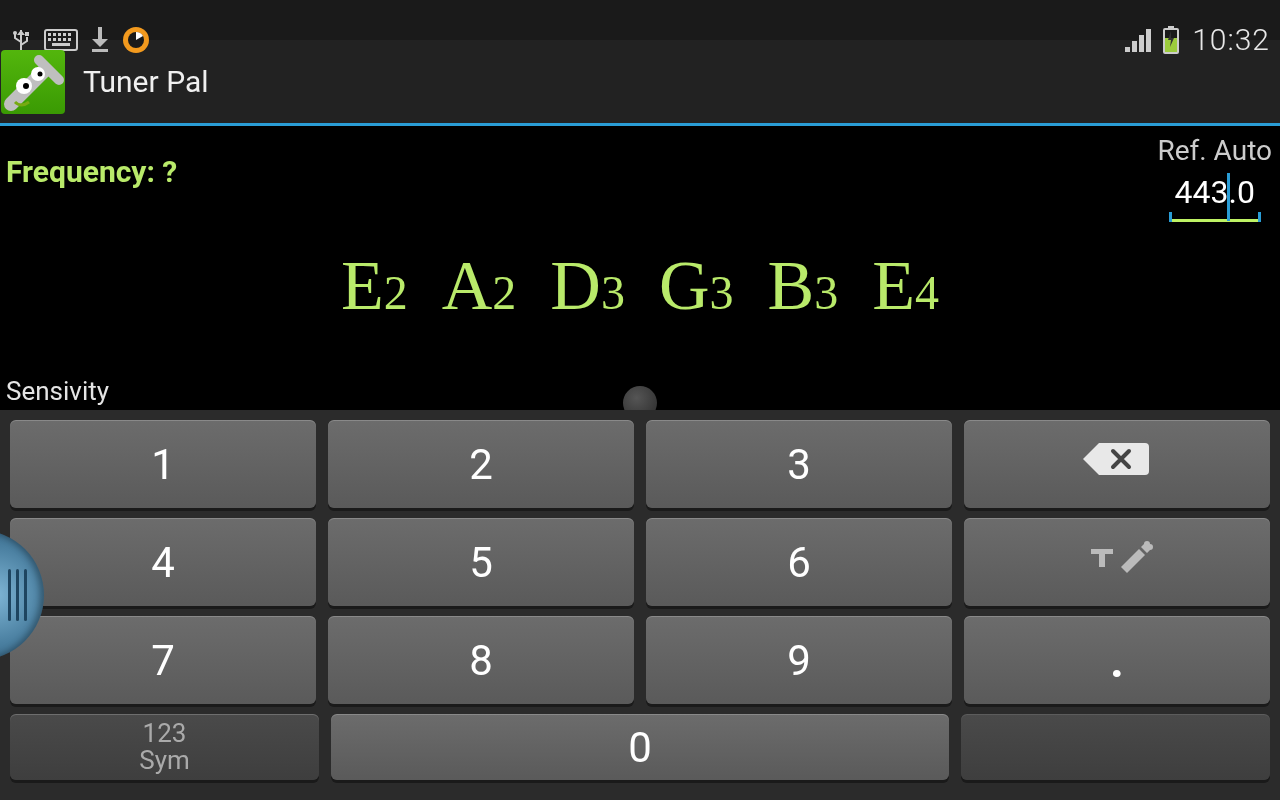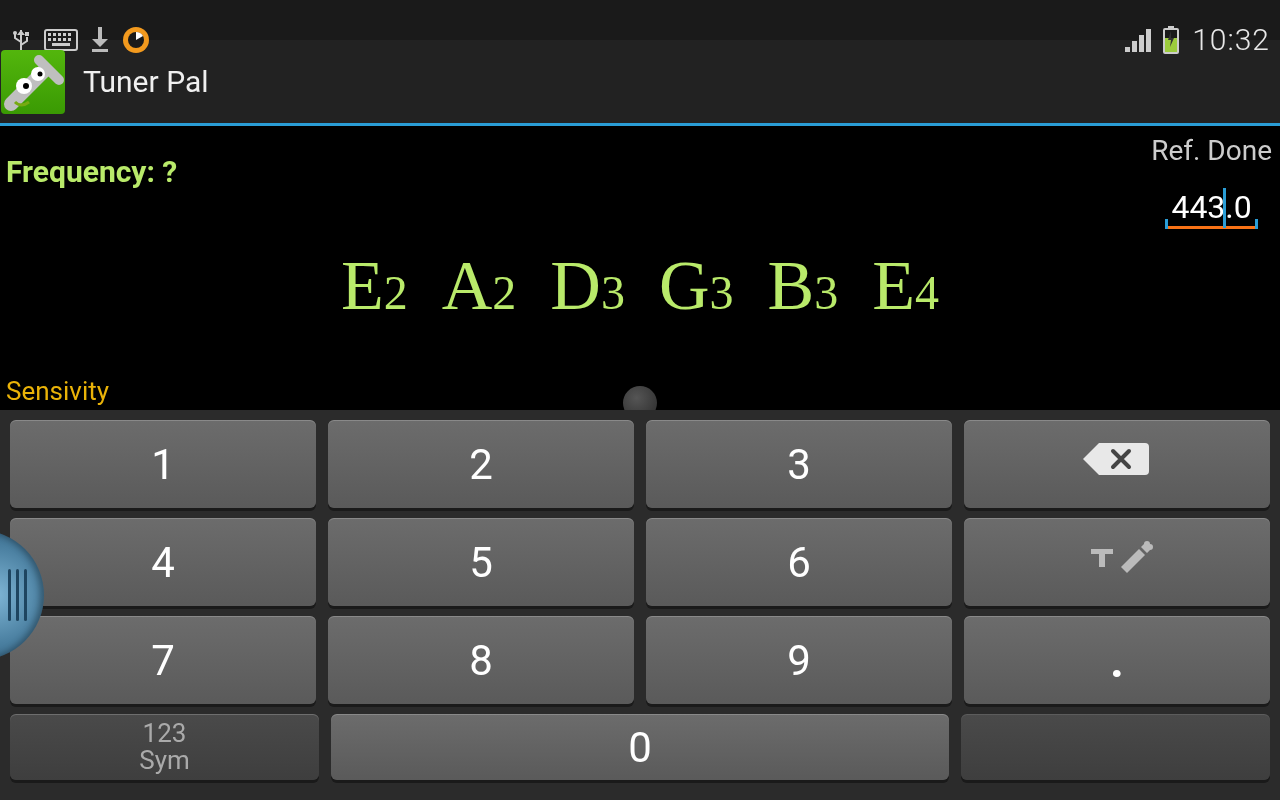--- a/index.html
+++ b/index.html
@@ -59,24 +59,24 @@
     position: absolute; right: 8px; top: 8px;
     text-align: center;
     color: #ddd;
   }
   .ref-label { font-size: 28px; color:#ccc; }
   .ref-input {
     display:inline-block;
     min-width: 90px;
     font-size: 32px;
     color:#fff;
-    border-bottom: 3px solid #f97316;
-    padding: 2px 6px 0 6px;
+    border-bottom: 3px solid #bef264;
+    padding: 2px 6px 8px 6px;
     position: relative;
-    margin-top:19px;
+    margin-top:4px;
   }
   .ref-input .cursor {
     position: absolute;
     left: 58px; top: 2px; bottom: -2px;
     width: 3px; background:#2a9dd6;
   }
   .ref-corner-l, .ref-corner-r {
     position:absolute; bottom:-3px; width:3px; height:10px; background:#2a9dd6;
   }
   .ref-corner-l{left:0;} .ref-corner-r{right:0;}
@@ -85,21 +85,21 @@
     position:absolute; left:0; right:0; top: 120px;
     display:flex; justify-content:center; gap: 34px;
     color:#b9ea6a;
   }
   .note { font-family: Georgia, "Times New Roman", serif; display:flex; align-items:baseline; }
   .note .n { font-size: 70px; }
   .note .o { font-size: 48px; }
 
   .sens-label {
     position:absolute; left:6px; bottom: 4px;
-    font-size: 26px; color:#eab308;
+    font-size: 26px; color:#e5e5e5;
   }
   .auto-btn {
     position:absolute; right:0; bottom:-18px;
     width: 122px; height: 56px;
     background:#4a4a4a;
     color:#eee; font-size:26px;
     display:flex; align-items:center; justify-content:center;
     border-radius: 3px 3px 0 0;
   }
   .slider-knob{
@@ -236,21 +236,21 @@
     </g>
       </svg>
   </div>
   <div class="app-title">Tuner Pal</div>
 </div>
 
 <div class="content">
   <div class="freq-label">Frequency: ?</div>
 
   <div class="ref-wrap">
-    <div class="ref-label">Ref. Done</div>
+    <div class="ref-label">Ref. Auto</div>
     <div class="ref-input">
       <span>443.0</span>
       <span class="cursor"></span>
       <span class="ref-corner-l"></span><span class="ref-corner-r"></span>
     </div>
   </div>
 
   <div class="notes">
     <span class="note">
         <span class="n">E</span>

